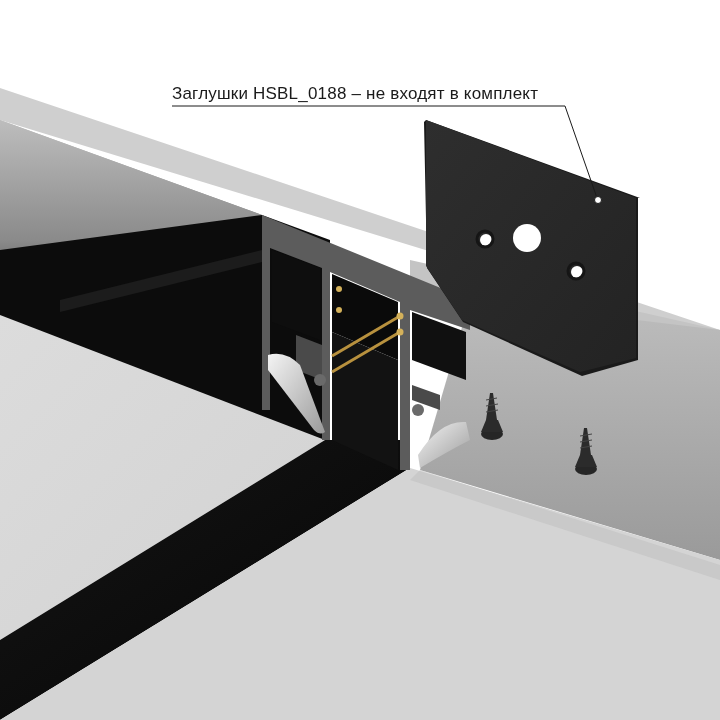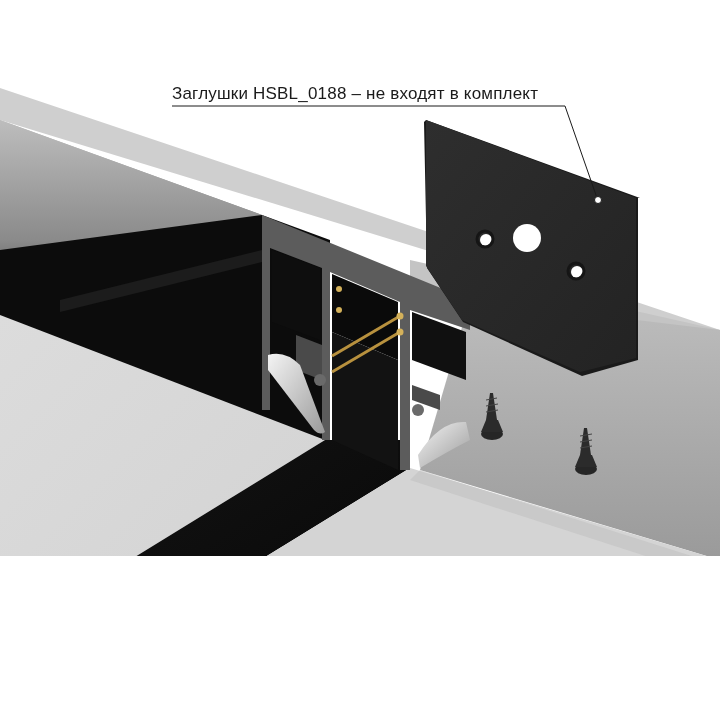--- a/index.html
+++ b/index.html
@@ -1,18 +1,18 @@
 <!DOCTYPE html>
 <html><head>
 <meta charset="utf-8">
 <style>
   html, body { margin: 0; padding: 0; background: #ffffff; }
   .canvas {
     position: relative;
-    width: 720px; height: 556px;
+    width: 720px; height: 720px;
     overflow: hidden;
     background: #ffffff;
     font-family: "Liberation Sans", "DejaVu Sans", sans-serif;
   }
   .scene { position: absolute; left: 0; top: 0; width: 720px; height: 720px; }
   .callout-label {
     position: absolute;
     left: 172px; top: 84px;
     font-size: 17px;
     color: #1a1a1a;

